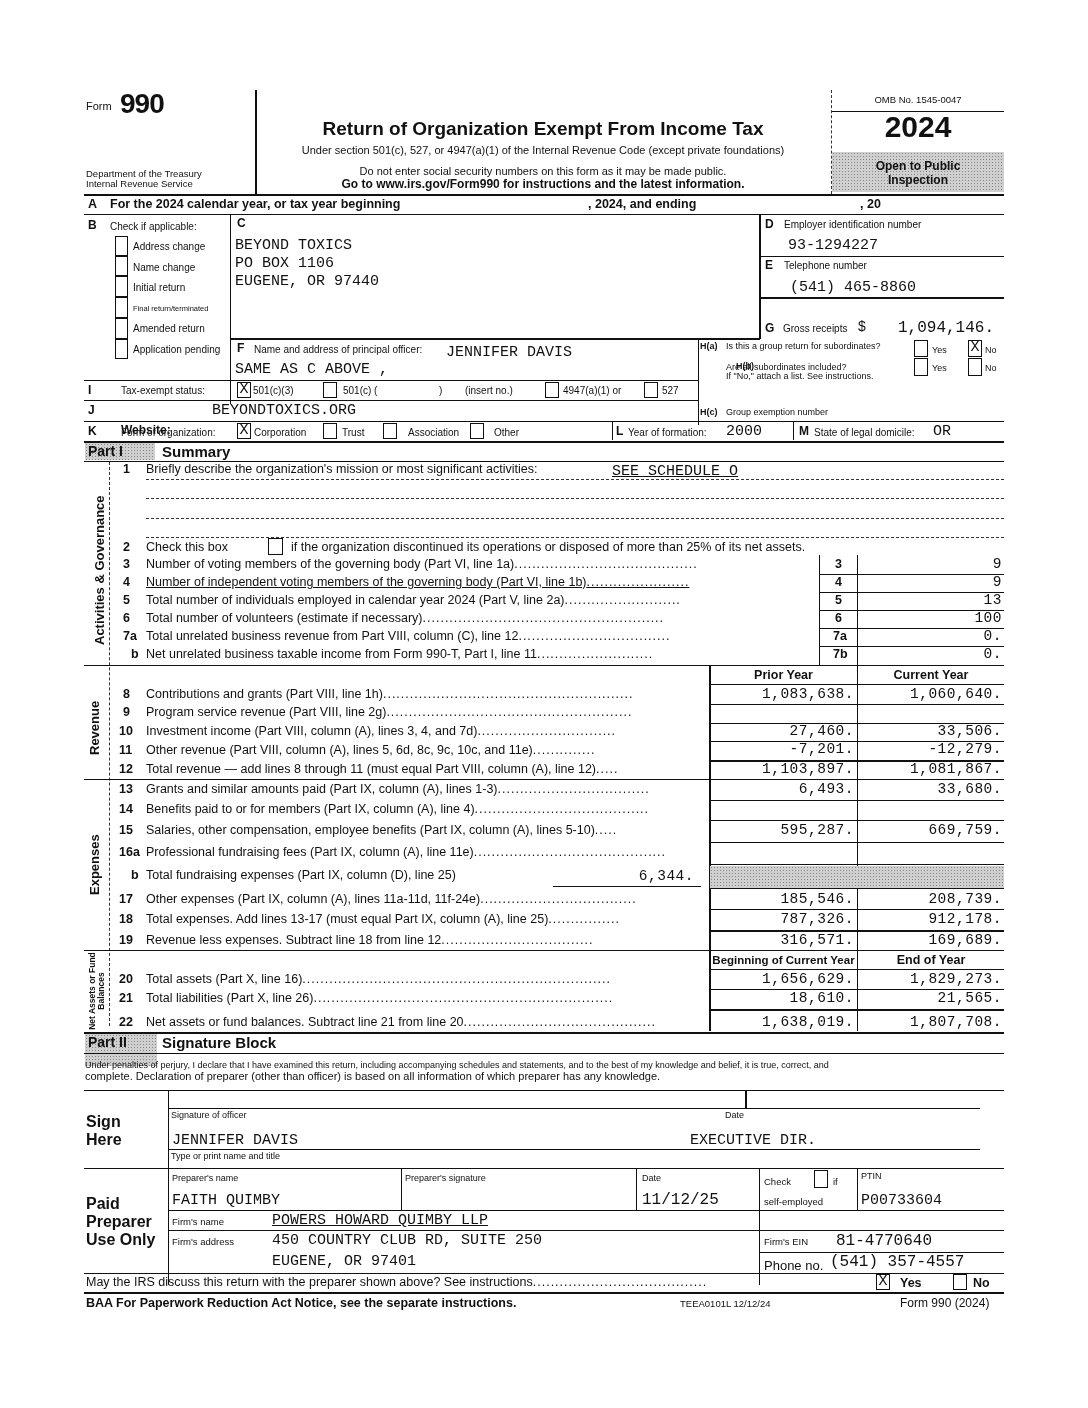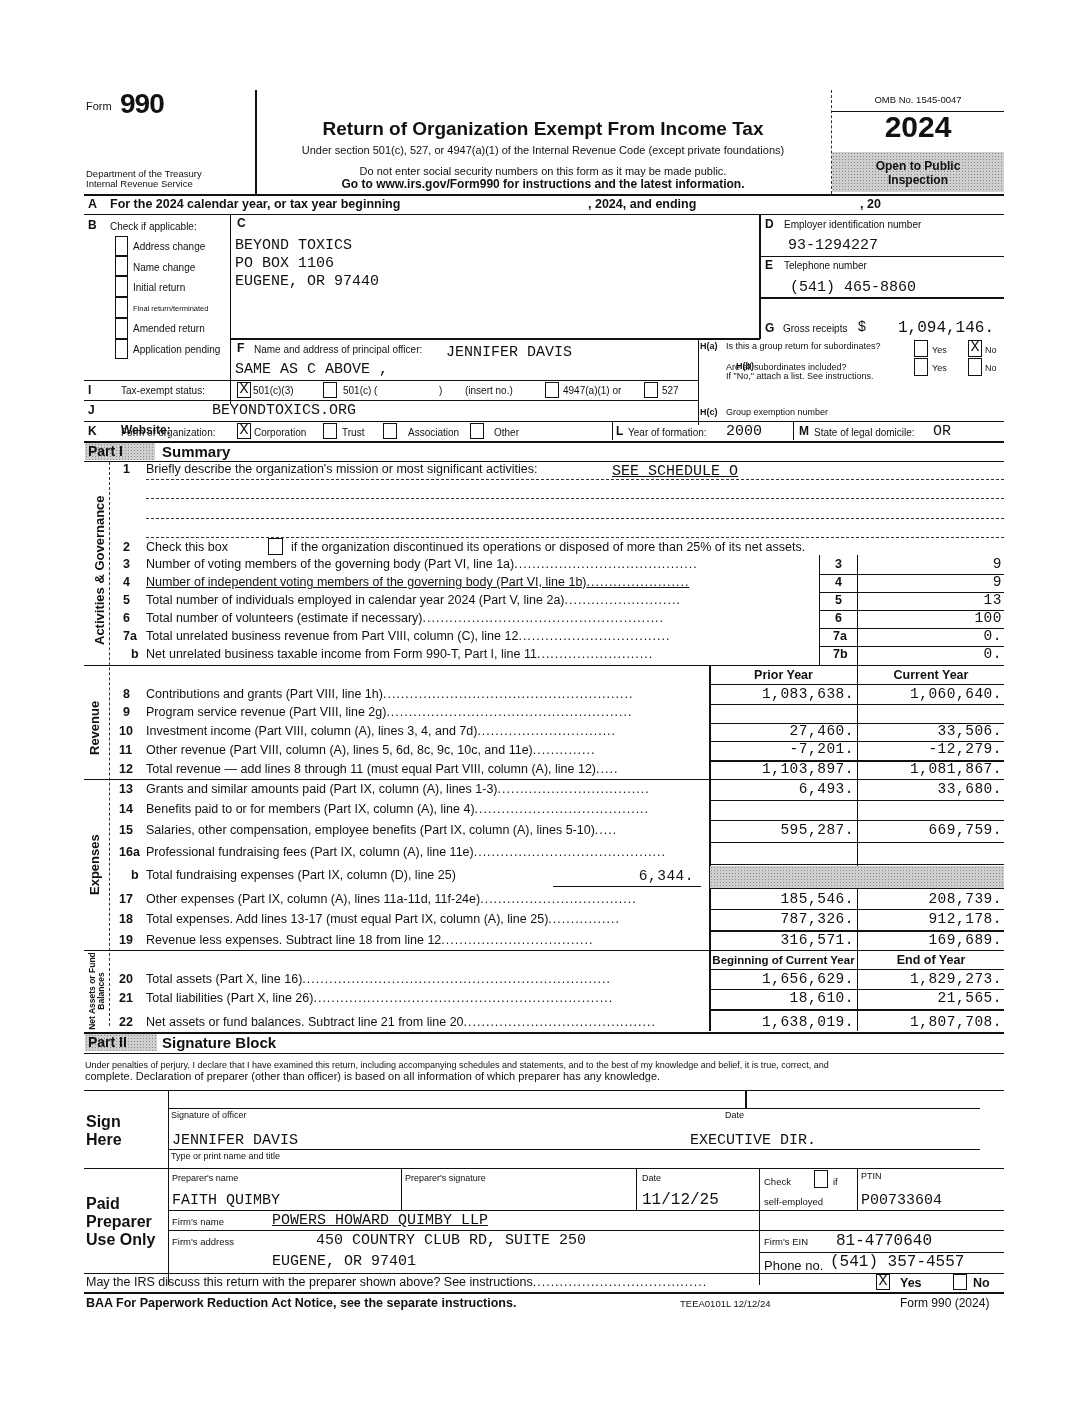--- a/index.html
+++ b/index.html
@@ -387,21 +387,21 @@
 <div class="hl2" style="left:709px;width:295px;top:1009px;"></div>
 <div>
   <div class="ln" style="left:119px;top:1015px;">22</div>
   <div class="lt" style="left:146px;top:1015px;"><span>Net assets or fund balances. Subtract line 21 from line 20</span><span class="dots">...........................................</span></div>
   <div class="num" style="left:710px;width:144px;top:1014px;">1,638,019.</div>
   <div class="num" style="left:858px;width:144px;top:1014px;">1,807,708.</div>
 </div>
 <div class="hl2" style="left:84px;width:920px;top:1032px;"></div>
 
 <div>
-  <div class="abs shade b" style="left:85px;top:1034px;width:72px;height:17px;font-size:14px;padding-left:3px;box-sizing:border-box;">Part II</div>
+  <div class="abs shade b" style="left:85px;top:1034px;width:72px;height:32px;font-size:14px;padding-left:3px;box-sizing:border-box;">Part II</div>
   <div class="abs b" style="left:162px;top:1034px;font-size:15px;">Signature Block</div>
 </div>
 <div class="hl" style="left:84px;width:920px;top:1053px;"></div>
 <div class="abs" style="left:85px;top:1060px;font-size:9px;white-space:nowrap;">Under penalties of perjury, I declare that I have examined this return, including accompanying schedules and statements, and to the best of my knowledge and belief, it is true, correct, and</div>
 <div class="abs" style="left:85px;top:1070px;font-size:11px;white-space:nowrap;">complete. Declaration of preparer (other than officer) is based on all information of which preparer has any knowledge.</div>
 
 <div class="hl" style="left:84px;width:920px;top:1090px;"></div>
 <div class="vl" style="left:168px;top:1090px;height:195px;"></div>
 
 <div>
@@ -439,21 +439,21 @@
   <div class="vl" style="left:857px;top:1168px;height:42px;"></div>
   <div class="abs" style="left:861px;top:1171px;font-size:9px;">PTIN</div>
   <div class="abs typed" style="left:861px;top:1192px;">P00733604</div>
 
   <div class="hl" style="left:168px;width:836px;top:1210px;"></div>
   <div class="abs" style="left:172px;top:1216px;font-size:9.5px;">Firm's name</div>
   <div class="abs typed" style="left:272px;top:1212px;text-decoration:underline;">POWERS HOWARD QUIMBY LLP</div>
   <div class="hl" style="left:168px;width:591px;top:1230px;"></div>
   <div class="hl" style="left:759px;width:245px;top:1230px;"></div>
   <div class="abs" style="left:172px;top:1236px;font-size:9.5px;">Firm's address</div>
-  <div class="abs typed" style="left:272px;top:1232px;margin-left:44px;">450 COUNTRY CLUB RD, SUITE 250</div>
+  <div class="abs typed" style="left:272px;top:1232px;">450 COUNTRY CLUB RD, SUITE 250</div>
   <div class="abs" style="left:764px;top:1236px;font-size:9.5px;">Firm's EIN</div>
   <div class="abs typed" style="left:836px;top:1232px;font-size:16px;">81-4770640</div>
   <div class="hl" style="left:759px;width:245px;top:1252px;"></div>
   <div class="abs typed" style="left:272px;top:1253px;">EUGENE, OR 97401</div>
   <div class="abs" style="left:764px;top:1258px;font-size:13px;">Phone no.</div>
   <div class="abs typed" style="left:830px;top:1253px;font-size:16px;">(541) 357-4557</div>
 </div>
 <div class="hl" style="left:84px;width:920px;top:1273px;"></div>
 
 <div>

